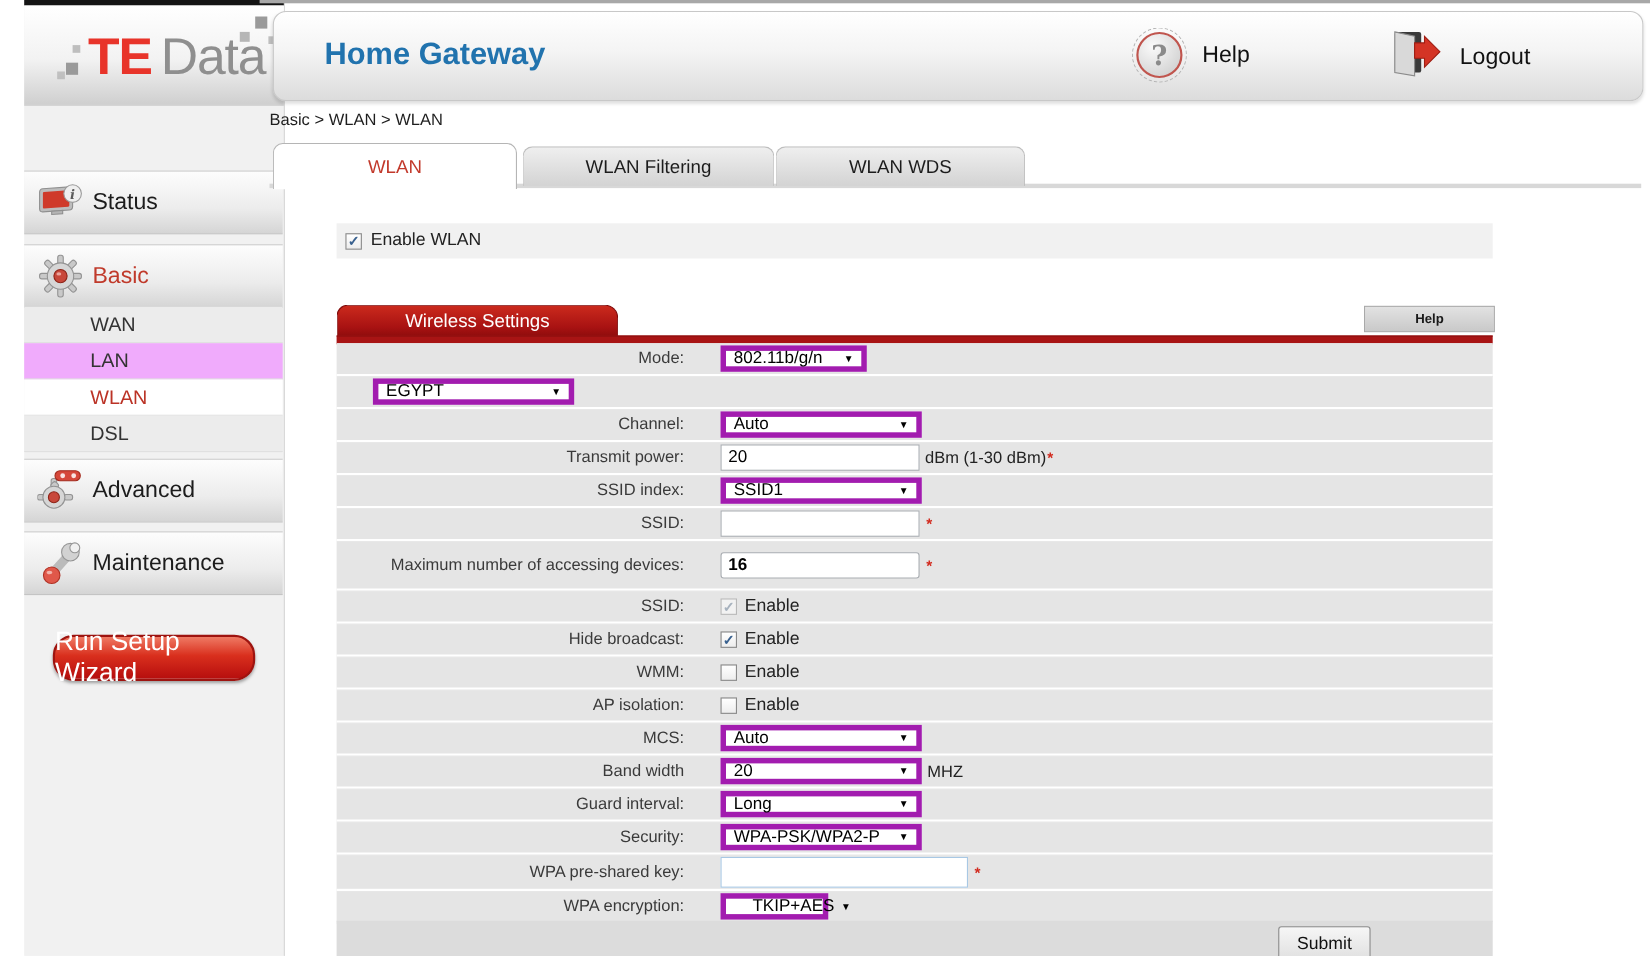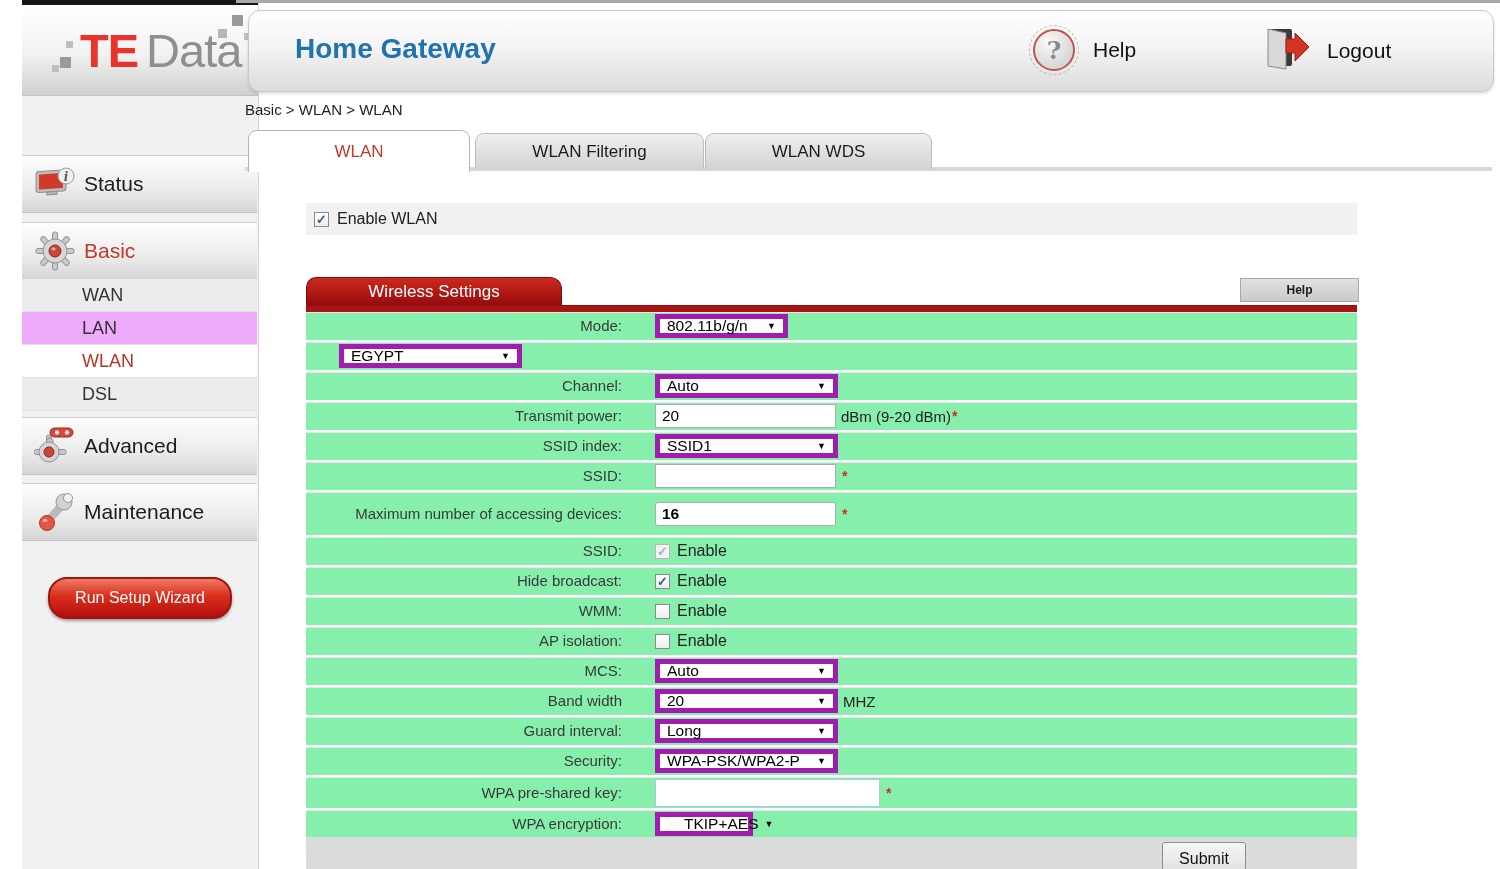--- a/index.html
+++ b/index.html
@@ -27,21 +27,21 @@
 
   .submenu-item{position:absolute;left:0;width:235px;height:33px;display:flex;align-items:center;
                 font-size:18px;color:#333;padding-left:60px;box-sizing:border-box;cursor:pointer;
                 background:#ececec;border-bottom:1px solid #e0e0e0;}
   .submenu-item.alt{background:#f0abfc;}
   .submenu-item.active{background:#ffffff;color:#bb3326;}
 
   .wizard-btn{position:absolute;left:26px;top:577px;width:180px;height:38px;border-radius:19px;
               background:linear-gradient(180deg,#ef7a64 0%,#d92f1d 45%,#b60e0e 100%);
               border:2px solid #9e1410;box-shadow:0 2px 3px rgba(0,0,0,0.35);
-              color:#fff;font-size:16px;display:flex;align-items:center;justify-content:center;cursor:pointer;}
+              color:#fff;font-size:24px;display:flex;align-items:center;justify-content:center;cursor:pointer;}
 
   
   .topline{position:absolute;left:236px;top:0;width:1264px;height:3px;background:#a8a8a8;}
   .header-bar{position:absolute;left:248px;top:10px;width:1244px;height:80px;border-radius:12px;
               background:linear-gradient(180deg,#ffffff 0%,#f4f4f4 45%,#dcdcdc 100%);
               border:1px solid #c8c8c8;box-shadow:0 2px 3px rgba(0,0,0,0.12);}
   .hg-title{position:absolute;left:46px;top:22px;font-size:28px;font-weight:bold;color:#2173ae;}
   .help-group{position:absolute;left:780px;top:14px;display:flex;align-items:center;cursor:pointer;}
   .help-icon{width:48px;height:48px;border-radius:50%;border:1px dashed #b5b5b5;
              display:flex;align-items:center;justify-content:center;}
@@ -71,21 +71,21 @@
   .ws-tab{position:absolute;left:306px;top:277px;width:254px;height:28px;
           background:linear-gradient(180deg,#cb2a1d 0%,#a81212 70%,#8e0c0c 100%);
           border:1px solid #7e0a0a;border-bottom:none;border-radius:10px 12px 0 0;
           display:flex;align-items:center;justify-content:center;color:#fff;font-size:17px;}
   .panel-help{position:absolute;left:1240px;top:278px;width:117px;height:22px;
               background:linear-gradient(180deg,#e2e2e2 0%,#c9c9c9 100%);border:1px solid #a9a9a9;
               display:flex;align-items:center;justify-content:center;font-size:12px;font-weight:bold;color:#1a1a1a;cursor:pointer;}
   .red-bar{position:absolute;left:306px;top:305px;width:1051px;height:7px;background:#a81414;border-top:1px solid #8c0f0f;}
 
   .form{position:absolute;left:306px;top:312px;width:1051px;}
-  .frow{height:28px;background:#86efac;border-bottom:2px solid #ffffff;box-shadow:inset 0 1px 0 #e7e7e7;
+  .frow{height:28px;background:#e5e5e5;border-bottom:2px solid #ffffff;box-shadow:inset 0 1px 0 #e7e7e7;
         display:flex;align-items:center;}
   .frow.tall{height:43px;}
   .frow.med{height:31px;}
   .lbl{width:316px;text-align:right;font-size:15px;color:#3a3a3a;line-height:1.2;flex:0 0 316px;}
   .ctl{margin-left:33px;display:flex;align-items:center;}
 
   .sel{height:24px;background:#fff;border:5px solid #a21caf;box-sizing:border-box;
        display:flex;align-items:center;justify-content:space-between;
        padding:0 7px;font-size:15.5px;font-weight:500;color:#000;cursor:pointer;}
   .w-narrow{width:133px;} .w-std{width:183px;} .w-enc{width:98px;padding-left:24px;}
@@ -290,21 +290,21 @@
         <span>Auto</span>
         <span class="arr">▼</span>
           </div>
         </div>
     </div>
 
     <div class="frow">
       <div class="lbl">Transmit power:</div>
       <div class="ctl">
         <input class="txt" value="20" style="">
-        <span class="suffix">dBm (9-20 dBm)</span>
+        <span class="suffix">dBm (1-30 dBm)</span>
         <span class="star" style="margin-left:1px;">*</span>
       </div>
     </div>
 
     <div class="frow">
       <div class="lbl">SSID index:</div>
       <div class="ctl">
           <div class="sel w-std">
         <span>SSID1</span>
         <span class="arr">▼</span>

